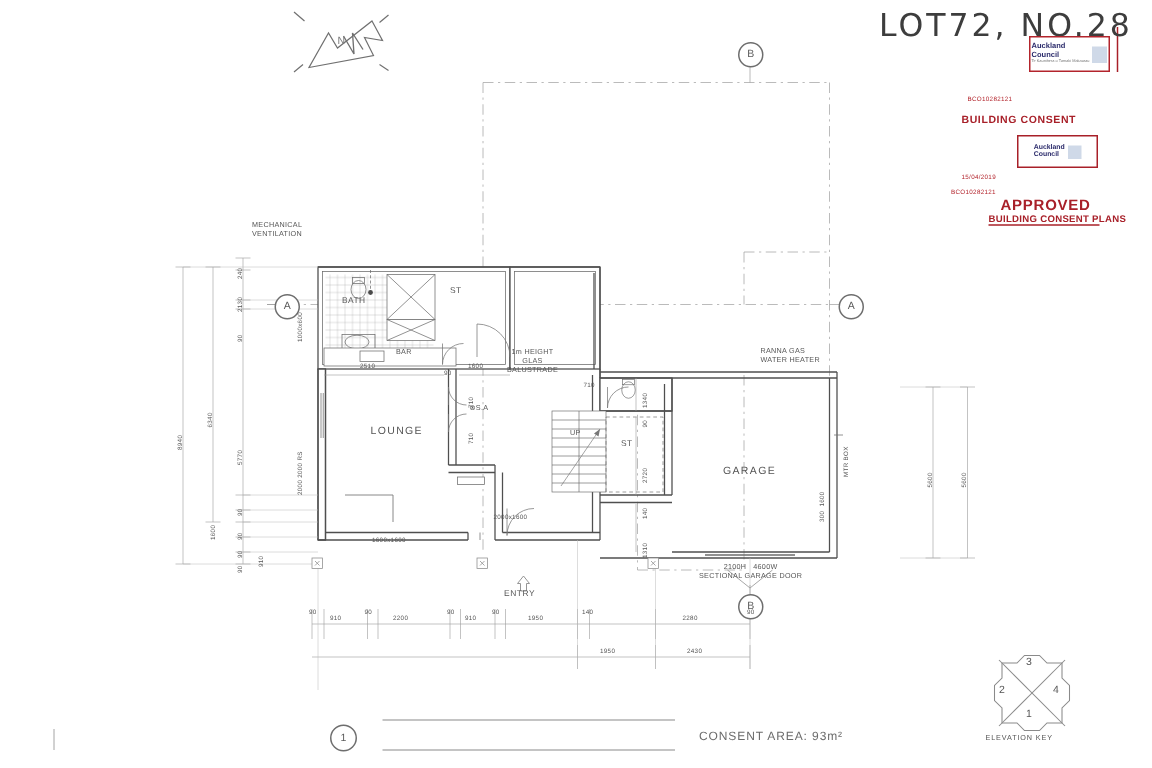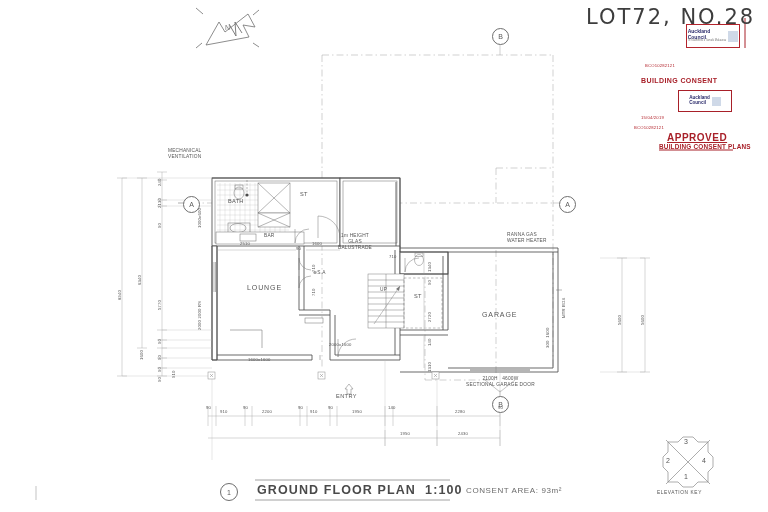--- a/index.html
+++ b/index.html
@@ -379,21 +379,21 @@
       <div>
         <div style="font-weight:bold;font-size:4.6px;">Auckland</div>
         <div style="font-weight:bold;font-size:4.6px;">Council</div>
       </div>
       <span class="acred" style="height:9px;width:9px;"></span>
     </div>
   </div>
 
   <div class="txt tiny red" style="left:641px;top:116px;">15/04/2019</div>
   <div class="txt tiny red" style="left:634px;top:126px;">BCO10282121</div>
-  <div class="txt redb" style="left:667px;top:133px;font-size:10px;letter-spacing:.5px;text-decoration:underline;">APPROVED</div>
+  <div class="txt redb" style="left:667px;top:133px;font-size:10px;letter-spacing:.5px;">APPROVED</div>
   <div class="txt redb" style="left:659px;top:144px;font-size:6.4px;letter-spacing:.2px;">BUILDING CONSENT PLANS</div>
 
   <div class="circ" style="left:492px;top:28px;width:15px;height:15px;">
     <span>B</span>
   </div>
   <div class="circ" style="left:183px;top:196px;width:15px;height:15px;">
     <span>A</span>
   </div>
   <div class="circ" style="left:559px;top:196px;width:15px;height:15px;">
     <span>A</span>
@@ -469,21 +469,20 @@
   <div class="txt tiny vert" style="left:428px;top:272px;">1340</div>
   <div class="txt tiny vert" style="left:428px;top:285px;">90</div>
   <div class="txt tiny vert" style="left:428px;top:322px;">2720</div>
   <div class="txt tiny vert" style="left:428px;top:346px;">140</div>
   <div class="txt tiny vert" style="left:428px;top:372px;">1310</div>
   <div class="txt tiny vert" style="left:546px;top:348px;">300  1600</div>
 
   <div class="circ" style="left:220px;top:483px;width:16px;height:16px;">
     <span>1</span>
   </div>
-  <div class="txt plantitle" style="left:257px;top:484px;">GROUND FLOOR PLAN  1:100</div>
   <div class="txt barea" style="left:466px;top:487px;">CONSENT AREA: 93m²</div>
 
   <div class="txt md" style="left:684px;top:438px;">3</div>
   <div class="txt md" style="left:666px;top:457px;">2</div>
   <div class="txt md" style="left:702px;top:457px;">4</div>
   <div class="txt md" style="left:684px;top:473px;">1</div>
   <div class="txt tiny2" style="left:657px;top:490px;letter-spacing:.6px;">ELEVATION KEY</div>
 
 </div>
 

